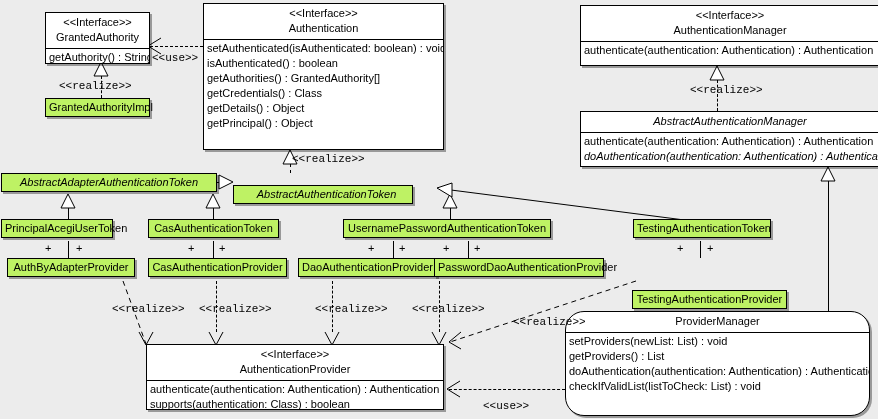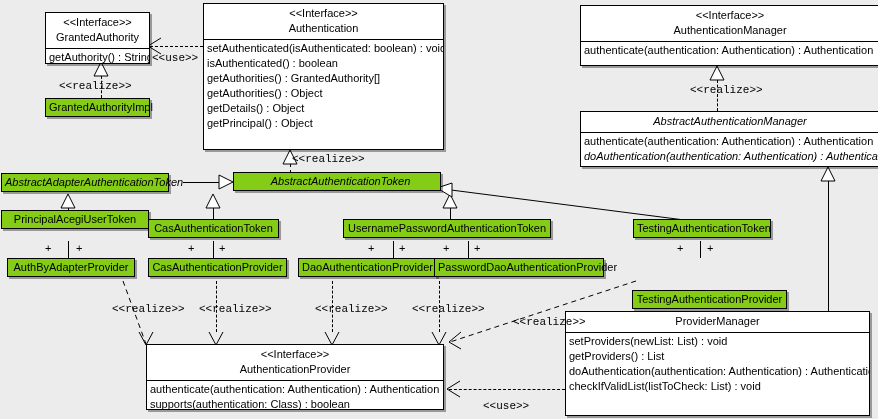--- a/index.html
+++ b/index.html
@@ -59,21 +59,21 @@
     padding: 0 2px 0 3px;
     white-space: nowrap;
     color: #000;
     overflow: hidden;
   }
   .member.italic { font-style: italic; }
 
   
   .uml-simple {
     position: absolute;
-    background: #84cc16;
+    background: #bef264;
     border: 1px solid #000000;
     box-sizing: border-box;
     box-shadow: 2px 2px 0 rgba(0,0,0,0.35);
     font-size: 11px;
     line-height: 15px;
     text-align: center;
     white-space: nowrap;
     color: #000;
     padding: 1px 3px;
     z-index: 5;
@@ -238,21 +238,21 @@
 
   <div class="uml-box" style="left:203px; top:3px; width:241px; height:147px;">
     <div class="uml-head with-body">
       <span class="stereo">&lt;&lt;Interface&gt;&gt;</span>
       <span class="cname">Authentication</span>
     </div>
     <div class="uml-body">
       <span class="member">setAuthenticated(isAuthenticated: boolean) : void</span>
       <span class="member">isAuthenticated() : boolean</span>
       <span class="member">getAuthorities() : GrantedAuthority[]</span>
-      <span class="member">getAuthorities() : Object</span>
+      <span class="member">getCredentials() : Class</span>
       <span class="member">getDetails() : Object</span>
       <span class="member">getPrincipal() : Object</span>
     </div>
   </div>
 
   <div class="uml-box" style="left:580px; top:5px; width:300px; height:61px;">
     <div class="uml-head with-body">
       <span class="stereo">&lt;&lt;Interface&gt;&gt;</span>
       <span class="cname">AuthenticationManager</span>
     </div>
@@ -264,25 +264,25 @@
   <div class="uml-box" style="left:580px; top:111px; width:300px; height:56px;">
     <div class="uml-head with-body">
       <span class="cname italic">AbstractAuthenticationManager</span>
     </div>
     <div class="uml-body">
       <span class="member">authenticate(authentication: Authentication) : Authentication</span>
       <span class="member italic">doAuthentication(authentication: Authentication) : Authentication</span>
     </div>
   </div>
 
-  <div class="uml-simple italic" style="left:1px; top:173px; width:168px;">AbstractAdapterAuthenticationToken</div>
-
-  <div class="uml-simple italic" style="left:233px; top:172px; width:208px;padding-left:10px;">AbstractAuthenticationToken</div>
-
-  <div class="uml-simple" style="left:1px; top:210px; width:148px;">PrincipalAcegiUserToken</div>
+  <div class="uml-simple italic" style="left:1px; top:173px; width:216px;">AbstractAdapterAuthenticationToken</div>
+
+  <div class="uml-simple italic" style="left:233px; top:185px; width:180px;padding-left:10px;">AbstractAuthenticationToken</div>
+
+  <div class="uml-simple" style="left:1px; top:219px; width:112px;">PrincipalAcegiUserToken</div>
   <div class="uml-simple" style="left:148px; top:219px; width:131px;">CasAuthenticationToken</div>
   <div class="uml-simple" style="left:343px; top:219px; width:208px;">UsernamePasswordAuthenticationToken</div>
   <div class="uml-simple" style="left:633px; top:219px; width:138px;">TestingAuthenticationToken</div>
 
   <div class="uml-simple" style="left:7px; top:258px; width:128px;">AuthByAdapterProvider</div>
   <div class="uml-simple" style="left:148px; top:258px; width:139px;">CasAuthenticationProvider</div>
   <div class="uml-simple" style="left:298px; top:258px; width:139px;">DaoAuthenticationProvider</div>
   <div class="uml-simple" style="left:434px; top:258px; width:170px;">PasswordDaoAuthenticationProvider</div>
   <div class="uml-simple" style="left:632px; top:258px; width:155px;margin-top:32px;">TestingAuthenticationProvider</div>
 
@@ -290,21 +290,21 @@
     <div class="uml-head with-body">
       <span class="stereo">&lt;&lt;Interface&gt;&gt;</span>
       <span class="cname">AuthenticationProvider</span>
     </div>
     <div class="uml-body">
       <span class="member">authenticate(authentication: Authentication) : Authentication</span>
       <span class="member">supports(authentication: Class) : boolean</span>
     </div>
   </div>
 
-  <div class="uml-box" style="left:565px; top:311px; width:305px; height:105px;">
+  <div class="uml-box" style="left:565px; top:311px; width:305px; height:105px;border-radius:19px;">
     <div class="uml-head with-body">
       <span class="cname">ProviderManager</span>
     </div>
     <div class="uml-body">
       <span class="member">setProviders(newList: List) : void</span>
       <span class="member">getProviders() : List</span>
       <span class="member">doAuthentication(authentication: Authentication) : Authentication</span>
       <span class="member">checkIfValidList(listToCheck: List) : void</span>
     </div>
   </div>

